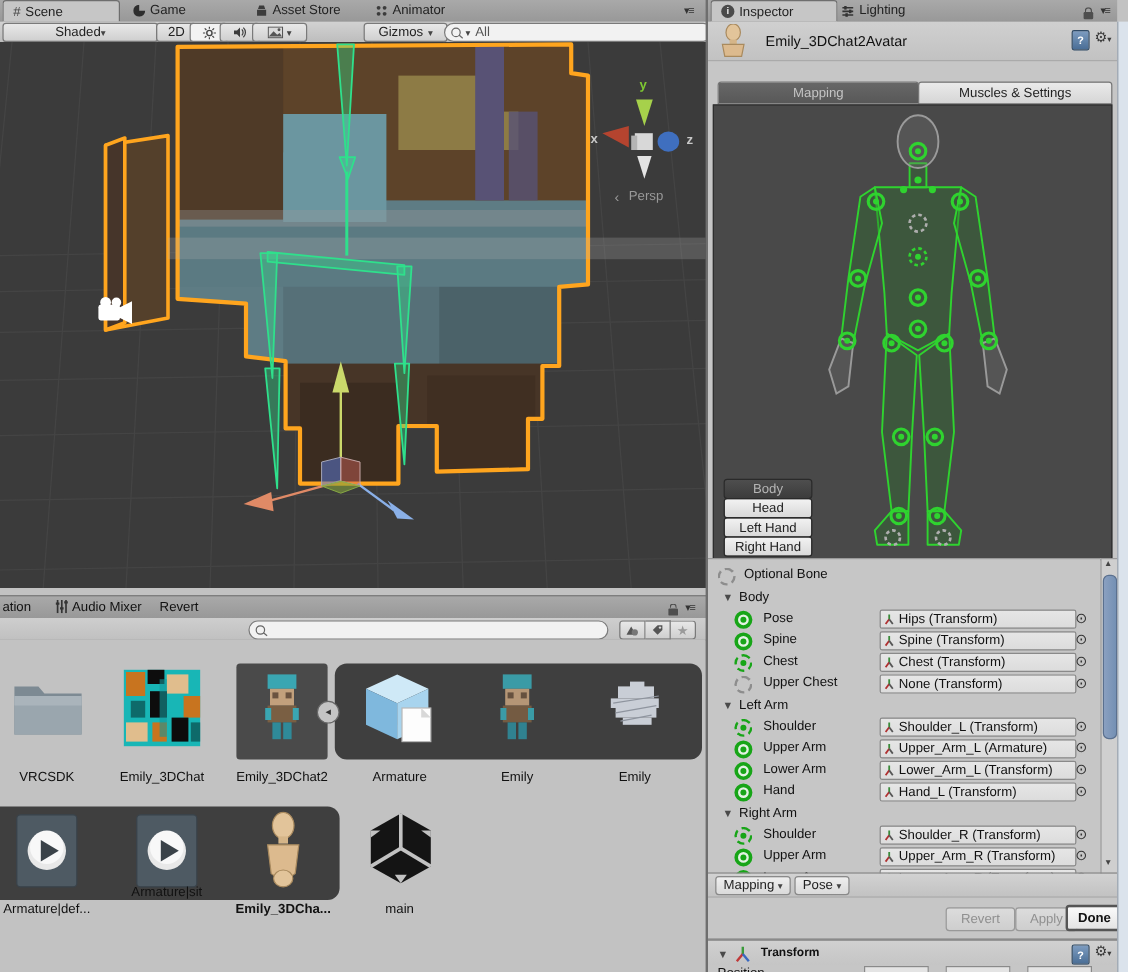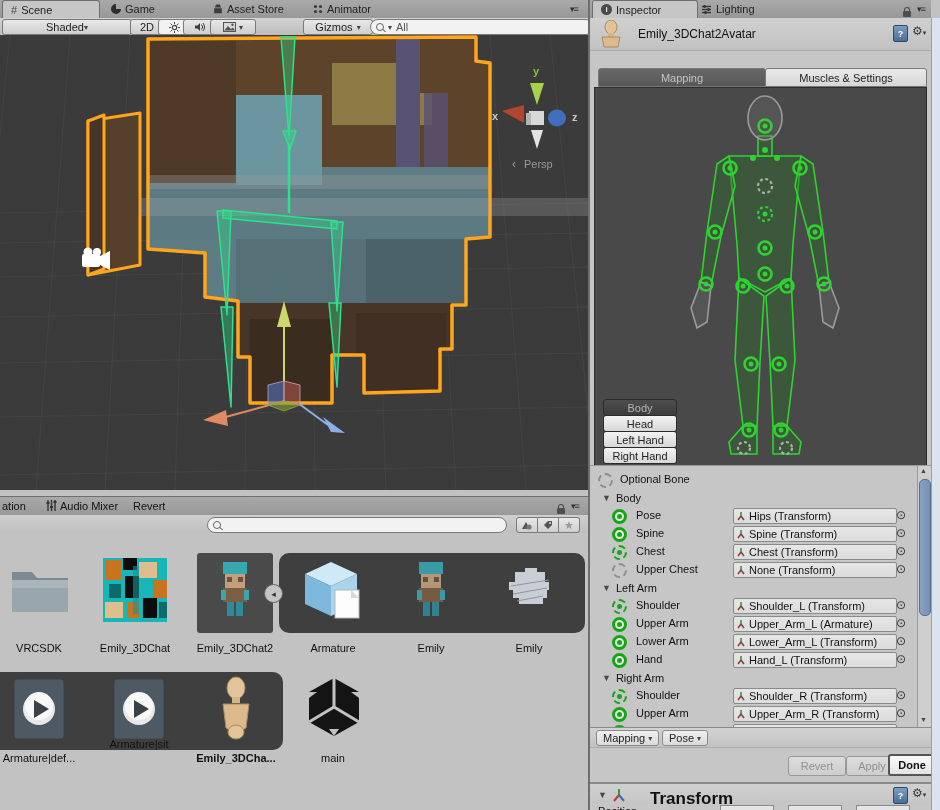--- a/index.html
+++ b/index.html
@@ -757,21 +757,21 @@
         </div>
     </div>
 
     <div class="abs" id="transform-hdr">
       <span class="fold abs" style="left:8px;top:6px;">▼</span>
       <svg class="abs" width="14" height="14" style="left:22px;top:4px;">
           <line x1="7" y1="7" x2="7" y2="1" stroke="#3a9a3a" stroke-width="2"></line>
           <line x1="7" y1="7" x2="2" y2="13" stroke="#c03838" stroke-width="2"></line>
           <line x1="7" y1="7" x2="12" y2="13" stroke="#3868c0" stroke-width="2"></line>
         </svg>
-      <span class="abs" style="left:44px;top:5px;font-weight:bold;font-size:17px;margin-left:16px;">Transform</span>
+      <span class="abs" style="left:44px;top:5px;font-weight:bold;font-size:10px;">Transform</span>
       <span class="abs bookhelp" style="left:303px;top:3px;">?</span>
       <span class="abs gear" style="left:322px;top:2px;">⚙<span style="font-size:7px;">▾</span></span>
     </div>
     <div class="abs" id="pos-row">
       <span class="abs" style="left:8px;top:1px;">Position</span>
       <div class="pfield" style="left:130px;"></div>
       <div class="pfield" style="left:198px;"></div>
       <div class="pfield" style="left:266px;"></div>
     </div>
   </div>

